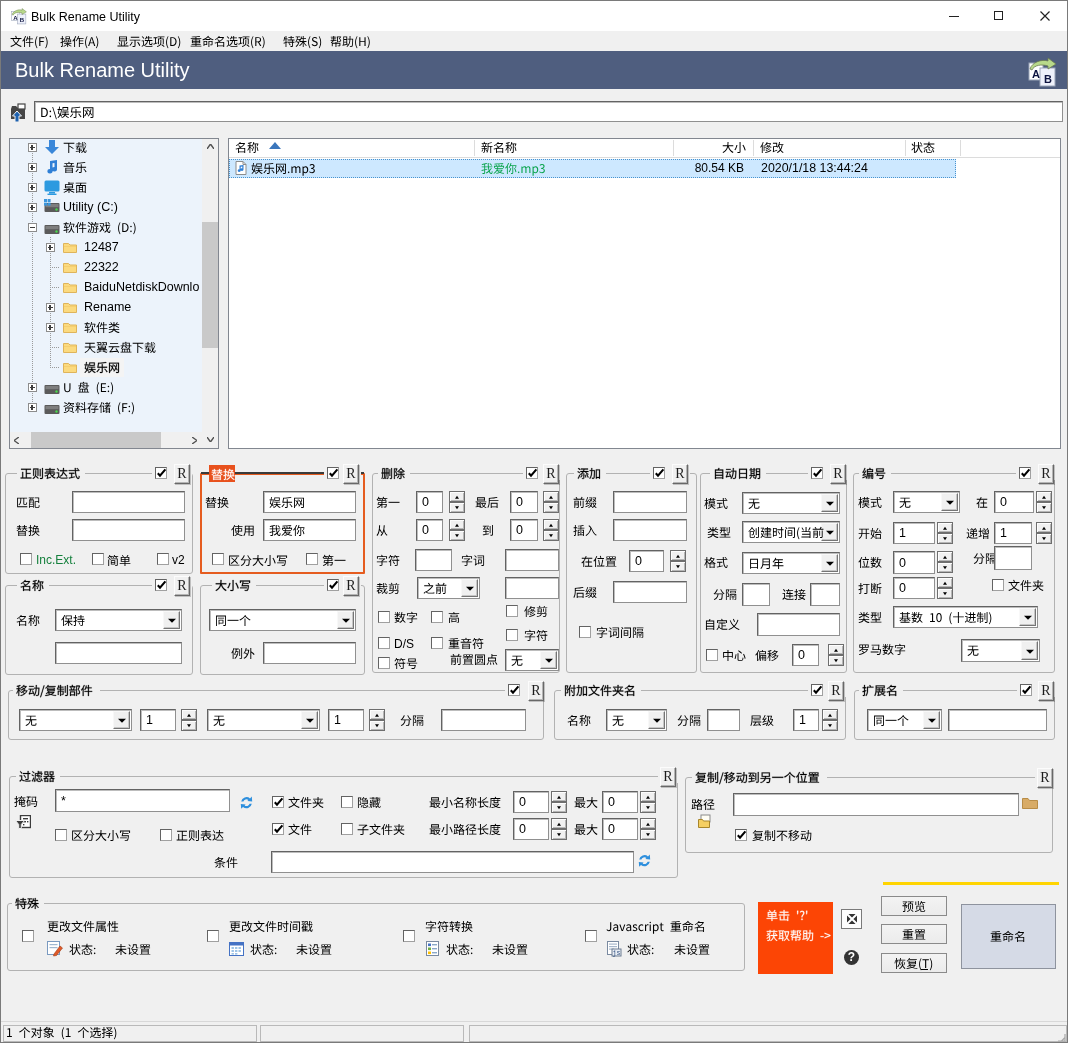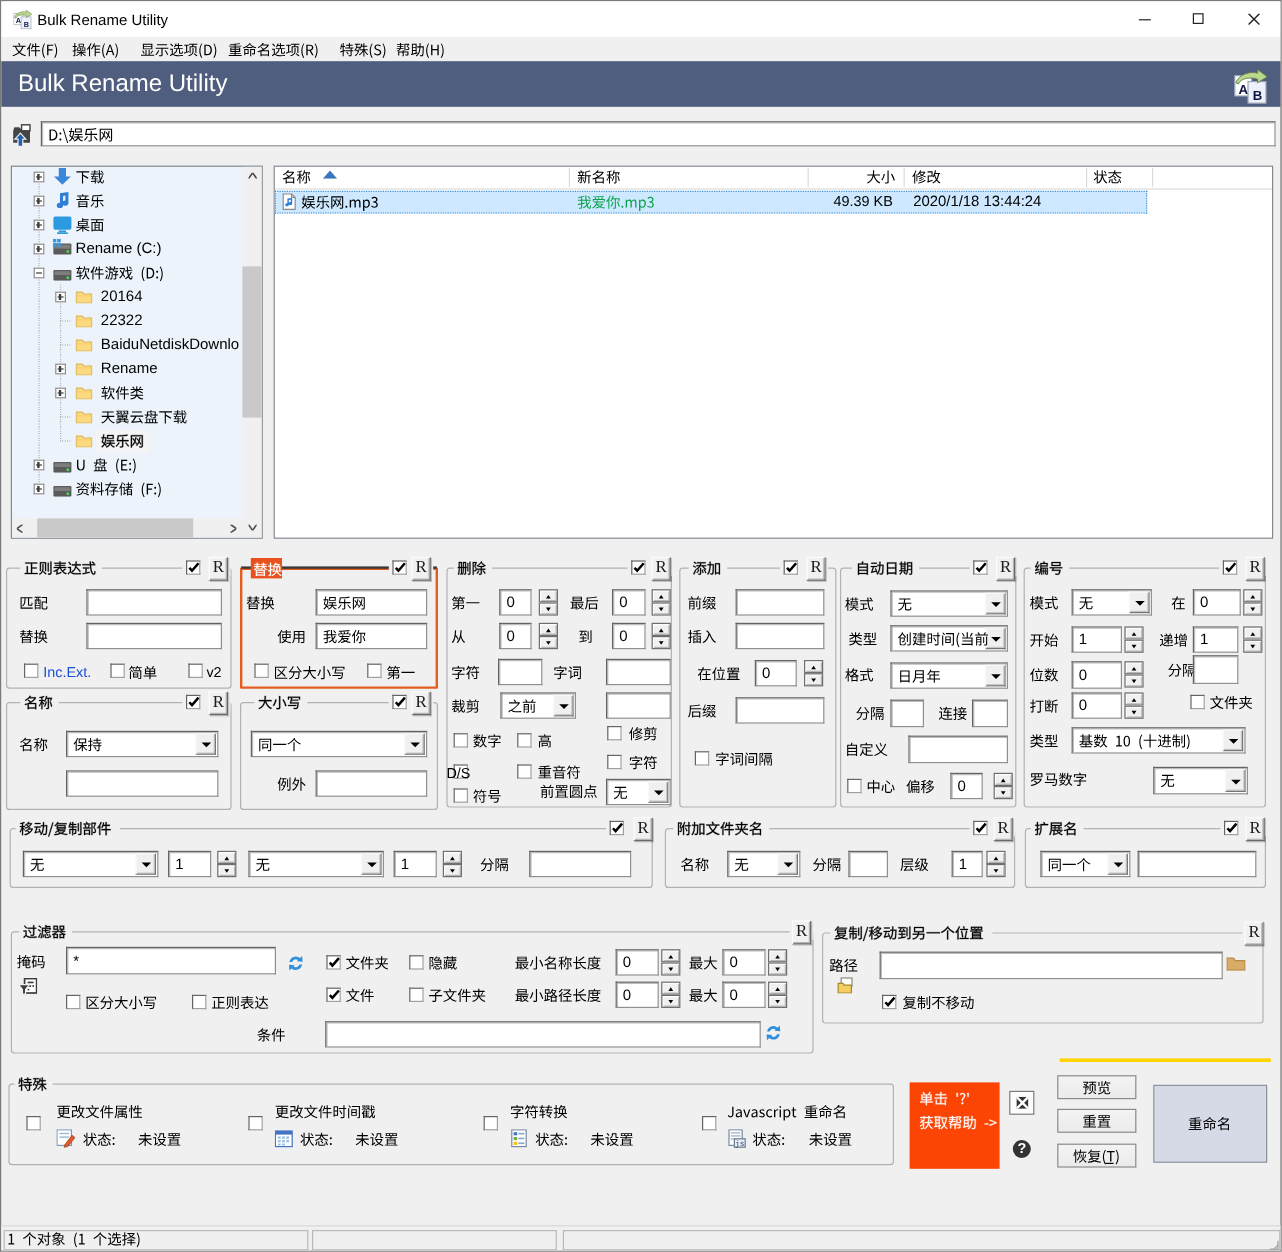--- a/index.html
+++ b/index.html
@@ -391,21 +391,21 @@
       <rect x="0.5" y="4" width="15" height="9" rx="1" fill="#5a5a5a"></rect>
       <rect x="1.5" y="5" width="13" height="3.2" fill="#7e7e7e"></rect>
       <circle cx="12.5" cy="10.5" r="1.2" fill="#49d84c"></circle>
       <g>
         <rect x="0" y="0" width="3" height="3" fill="#3a96dd"></rect>
         <rect x="3.6" y="0" width="3" height="3" fill="#3a96dd"></rect>
         <rect x="0" y="3.6" width="3" height="3" fill="#3a96dd"></rect>
         <rect x="3.6" y="3.6" width="3" height="3" fill="#3a96dd"></rect>
       </g>
     </svg>
-    <div style="position:absolute;left:62px;top:197px;font:normal 12.5px 'Liberation Sans',sans-serif;color:#000;white-space:pre;line-height:19px">Rename (C:)</div>
+    <div style="position:absolute;left:62px;top:197px;font:normal 12.5px 'Liberation Sans',sans-serif;color:#000;white-space:pre;line-height:19px">Utility (C:)</div>
     <div style="position:absolute;left:26.5px;top:221.5px;width:9px;height:9px;background:#fff;border:1px solid #8c8c8c"></div>
     <div style="position:absolute;left:28.5px;top:225.5px;width:5px;height:1.2px;background:#3c3c3c"></div>
     <svg style="position:absolute;left:43px;top:220px;" width="16" height="13" viewBox="0 0 16 13">
       <rect x="0.5" y="4" width="15" height="9" rx="1" fill="#5a5a5a"></rect>
       <rect x="1.5" y="5" width="13" height="3.2" fill="#7e7e7e"></rect>
       <circle cx="12.5" cy="10.5" r="1.2" fill="#49d84c"></circle>
     </svg>
     <svg class="vt" style="left:62px;top:218.8px" width="75" height="16">
       <g transform="translate(0,12) scale(0.01200,-0.01200)" fill="#000">
         <use href="#g33" x="0"></use>
@@ -418,21 +418,21 @@
         <use href="#g4" x="5804"></use>
       </g>
     </svg>
     <div style="position:absolute;left:44.5px;top:241.5px;width:9px;height:9px;background:#fff;border:1px solid #8c8c8c"></div>
     <div style="position:absolute;left:46.5px;top:245.5px;width:5px;height:1.2px;background:#3c3c3c"></div>
     <div style="position:absolute;left:48.4px;top:243.5px;width:1.2px;height:5px;background:#3c3c3c"></div>
     <svg style="position:absolute;left:62px;top:240px;" width="14" height="12" viewBox="0 0 14 12">
       <path d="M0.5 2.5 L5.5 2.5 L7 4 L13.5 4 L13.5 11.5 L0.5 11.5 Z" fill="#fbda7f" stroke="#dfb45b" stroke-width="1"></path>
       <path d="M1 5.5 L13 5.5" stroke="#f6cf70" stroke-width="1"></path>
     </svg>
-    <div style="position:absolute;left:83px;top:237px;font:normal 12.5px 'Liberation Sans',sans-serif;color:#000;white-space:pre;line-height:19px">20164</div>
+    <div style="position:absolute;left:83px;top:237px;font:normal 12.5px 'Liberation Sans',sans-serif;color:#000;white-space:pre;line-height:19px">12487</div>
     <div style="position:absolute;left:49px;top:266px;width:10px;height:1px;background-image:linear-gradient(90deg,#9a9a9a 1px,transparent 1px);background-size:2px 1px"></div>
     <svg style="position:absolute;left:62px;top:260px;" width="14" height="12" viewBox="0 0 14 12">
       <path d="M0.5 2.5 L5.5 2.5 L7 4 L13.5 4 L13.5 11.5 L0.5 11.5 Z" fill="#fbda7f" stroke="#dfb45b" stroke-width="1"></path>
       <path d="M1 5.5 L13 5.5" stroke="#f6cf70" stroke-width="1"></path>
     </svg>
     <div style="position:absolute;left:83px;top:257px;font:normal 12.5px 'Liberation Sans',sans-serif;color:#000;white-space:pre;line-height:19px">22322</div>
     <div style="position:absolute;left:49px;top:286px;width:10px;height:1px;background-image:linear-gradient(90deg,#9a9a9a 1px,transparent 1px);background-size:2px 1px"></div>
     <svg style="position:absolute;left:62px;top:280px;" width="14" height="12" viewBox="0 0 14 12">
       <path d="M0.5 2.5 L5.5 2.5 L7 4 L13.5 4 L13.5 11.5 L0.5 11.5 Z" fill="#fbda7f" stroke="#dfb45b" stroke-width="1"></path>
       <path d="M1 5.5 L13 5.5" stroke="#f6cf70" stroke-width="1"></path>
@@ -588,21 +588,21 @@
       <g transform="translate(0,12) scale(0.01200,-0.01200)" fill="#07a24a">
         <use href="#g59" x="0"></use>
         <use href="#g60" x="1000"></use>
         <use href="#g61" x="2000"></use>
         <use href="#g55" x="3000"></use>
         <use href="#g56" x="3278"></use>
         <use href="#g57" x="4204"></use>
         <use href="#g58" x="4824"></use>
       </g>
     </svg>
-    <div style="position:absolute;right:323px;top:158px;font:normal 12px 'Liberation Sans',sans-serif;color:#000;white-space:pre;line-height:18px">49.39 KB</div>
+    <div style="position:absolute;right:323px;top:158px;font:normal 12px 'Liberation Sans',sans-serif;color:#000;white-space:pre;line-height:18px">80.54 KB</div>
     <div style="position:absolute;left:760px;top:158px;font:normal 12.4px 'Liberation Sans',sans-serif;color:#000;white-space:pre;line-height:19px">2020/1/18 13:44:24</div>
     <div class="gb" style="left:4px;top:472px;width:188px;height:101px"></div>
     <div style="position:absolute;left:16px;top:465px;width:68px;height:14px;background:#f0f0f0"></div>
     <svg class="vt" style="left:19px;top:464.8px" width="61" height="16">
       <g transform="translate(0,12) scale(0.01200,-0.01200)" fill="#000" stroke="#000" stroke-width="20">
         <use href="#g62" x="0"></use>
         <use href="#g63" x="1000"></use>
         <use href="#g64" x="2000"></use>
         <use href="#g65" x="3000"></use>
         <use href="#g66" x="4000"></use>
@@ -624,21 +624,21 @@
     </svg>
     <div class="tx" style="left:71px;top:490px;width:113px;height:22px"></div>
     <svg class="vt" style="left:15px;top:521.8px" width="25" height="16">
       <g transform="translate(0,12) scale(0.01200,-0.01200)" fill="#000">
         <use href="#g69" x="0"></use>
         <use href="#g70" x="1000"></use>
       </g>
     </svg>
     <div class="tx" style="left:71px;top:518px;width:113px;height:22px"></div>
     <div class="cb" style="left:19px;top:552px"></div>
-    <div style="position:absolute;left:35px;top:550px;font:normal 12px 'Liberation Sans',sans-serif;color:#1d4ed8;white-space:pre;line-height:18px">Inc.Ext.</div>
+    <div style="position:absolute;left:35px;top:550px;font:normal 12px 'Liberation Sans',sans-serif;color:#15803d;white-space:pre;line-height:18px">Inc.Ext.</div>
     <div class="cb" style="left:91px;top:552px"></div>
     <svg class="vt" style="left:106px;top:551.8px" width="25" height="16">
       <g transform="translate(0,12) scale(0.01200,-0.01200)" fill="#000">
         <use href="#g71" x="0"></use>
         <use href="#g72" x="1000"></use>
       </g>
     </svg>
     <div class="cb" style="left:156px;top:552px"></div>
     <div style="position:absolute;left:171px;top:550px;font:normal 12px 'Liberation Sans',sans-serif;color:#000;white-space:pre;line-height:18px">v2</div>
     <div style="position:absolute;left:199px;top:472px;width:165px;height:101px;border:2px solid #e55c1f;border-radius:1px"></div>
@@ -897,21 +897,21 @@
       </g>
     </svg>
     <div class="cb" style="left:505px;top:604px"></div>
     <svg class="vt" style="left:523px;top:602.8px" width="25" height="16">
       <g transform="translate(0,12) scale(0.01200,-0.01200)" fill="#000">
         <use href="#g51" x="0"></use>
         <use href="#g96" x="1000"></use>
       </g>
     </svg>
     <div class="cb" style="left:377px;top:636px"></div>
-    <div style="position:absolute;left:371px;top:634px;font:normal 12px 'Liberation Sans',sans-serif;color:#000;white-space:pre;line-height:18px">D/S</div>
+    <div style="position:absolute;left:393px;top:634px;font:normal 12px 'Liberation Sans',sans-serif;color:#000;white-space:pre;line-height:18px">D/S</div>
     <div class="cb" style="left:430px;top:636px"></div>
     <svg class="vt" style="left:447px;top:634.8px" width="37" height="16">
       <g transform="translate(0,12) scale(0.01200,-0.01200)" fill="#000">
         <use href="#g13" x="0"></use>
         <use href="#g30" x="1000"></use>
         <use href="#g93" x="2000"></use>
       </g>
     </svg>
     <div class="cb" style="left:505px;top:628px"></div>
     <svg class="vt" style="left:523px;top:626.8px" width="25" height="16">

